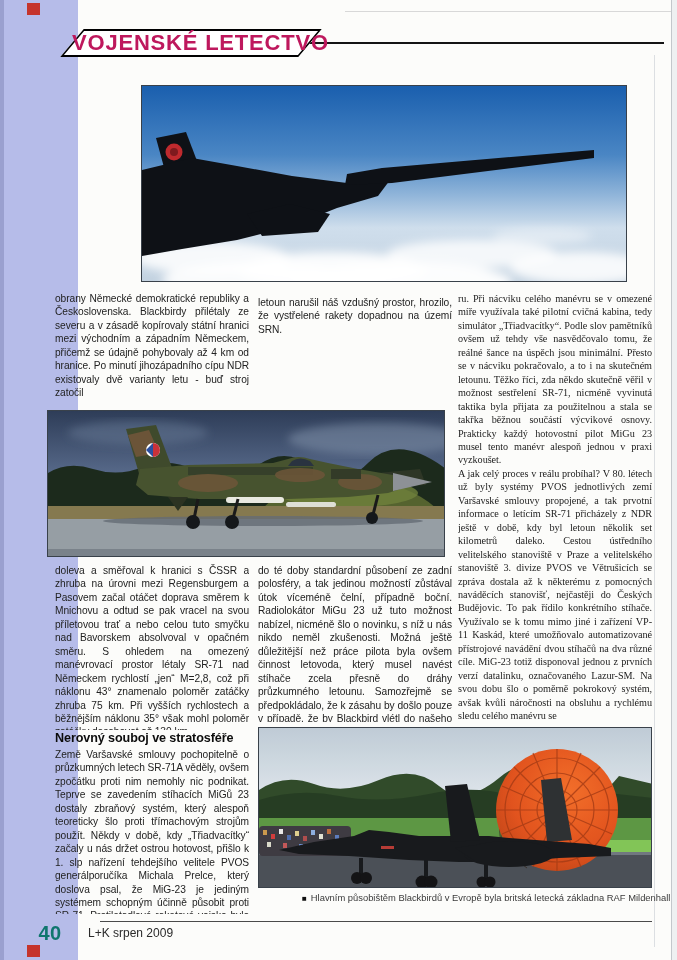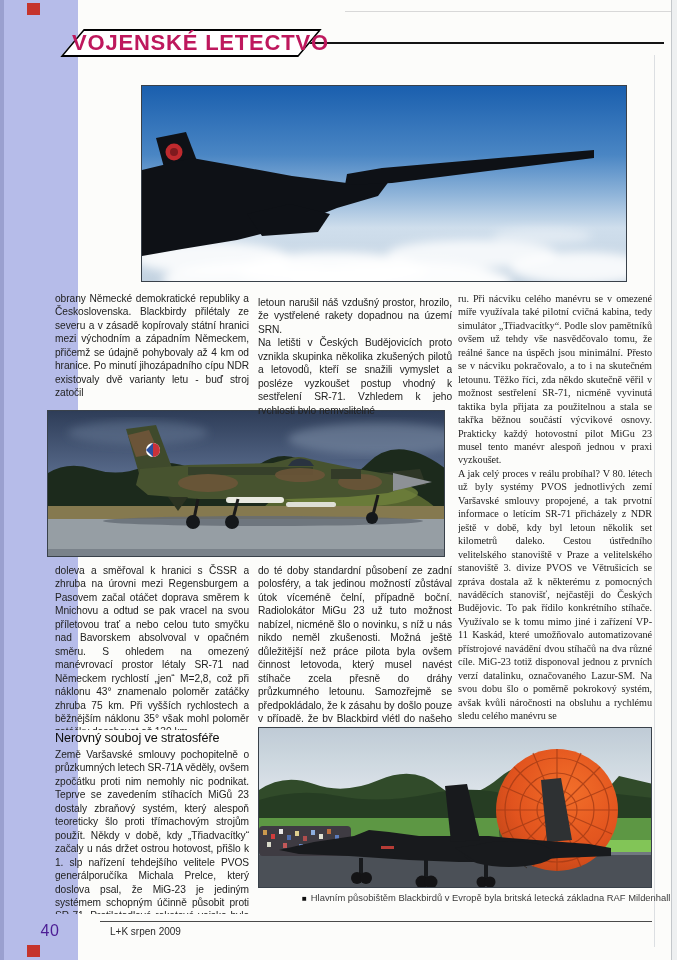--- a/index.html
+++ b/index.html
@@ -40,41 +40,41 @@
   .photo-chute  { left:258px; top:727px; width:394px; height:161px; }
 
   .bodytext {
     position:absolute; width:194px; font-size:10.2px; line-height:13.45px;
     text-align:justify; letter-spacing:-0.05px; color:#222; overflow:hidden;
   }
   .bodytext p { margin:0; }
   .c1p1 { left:55px;  top:292px; max-height:118px; }
   .c1p2 { left:55px;  top:564px; max-height:166px; }
   .c1h  { position:absolute; left:55px; top:731px; width:194px;
-          font-size:12.6px; font-weight:normal; color:#0c0c0c; letter-spacing:-0.1px; }
+          font-size:12.6px; font-weight:bold; color:#0c0c0c; letter-spacing:-0.1px; }
   .c1p3 { left:55px;  top:748px; max-height:166px; }
   .c2p1 { left:258px; top:296px; max-height:118px; }
   .c2p2 { left:258px; top:564px; max-height:158px; }
   .c3   { left:458px; top:292px; height:432px;font-family:Liberation Serif, serif; }
 
   .caption {
     position:absolute; left:258px; top:892px; width:394px;
     font-size:9.4px; color:#3a3a3a; line-height:11px;margin-left:44px;
   }
   .caption .bullet {
     display:inline-block; font-size:8px; color:#111; margin-right:4px;
     transform:translateY(-0.5px);
   }
 
   .footer-rule { position:absolute; left:100px; top:921px; width:552px; height:1px; background:#4a4a4a; }
   .page-number {
     position:absolute; left:30px; top:922px; width:40px; text-align:center;
-    font-size:16px; font-weight:normal; color:#4c1d95; letter-spacing:0.5px;
-  }
-  .issue-label { position:absolute; left:110px; top:926px; font-size:10px; color:#2a2a2a; }
+    font-size:20px; font-weight:bold; color:#0f766e; letter-spacing:0.5px;
+  }
+  .issue-label { position:absolute; left:88px; top:926px; font-size:12px; color:#2a2a2a; }
 </style>
 </head>
 <body>
 
 <div class="page">
 
   <div class="spine-strip"></div>
   <div class="reg-mark top"></div>
   <div class="reg-mark bottom"></div>
 
@@ -188,21 +188,20 @@
   <div class="bodytext c1p2">
     <p>doleva a směřoval k hranici s ČSSR a zhruba na úrovni mezi Regensburgem a Pasovem začal otáčet doprava směrem k Mnichovu a odtud se pak vracel na svou příletovou trať a nebo celou tuto smyčku nad Bavorskem absolvoval v opačném směru. S ohledem na omezený manévrovací prostor létaly SR-71 nad Německem rychlostí „jen“ M=2,8, což při náklonu 43° znamenalo poloměr zatáčky zhruba 75 km. Při vyšších rychlostech a běžnějším náklonu 35° však mohl poloměr zatáčky dosahovat až 130 km.</p>
   </div>
   <h2 class="c1h">Nerovný souboj ve stratosféře</h2>
   <div class="bodytext c1p3">
     <p>Země Varšavské smlouvy pochopitelně o průzkumných letech SR-71A věděly, ovšem zpočátku proti nim nemohly nic podnikat. Teprve se zavedením stíhacích MiGů 23 dostaly zbraňový systém, který alespoň teoreticky šlo proti třímachovým strojům použít. Někdy v době, kdy „Třiadvacítky“ začaly u nás držet ostrou hotovost, přišlo k 1. slp nařízení tehdejšího velitele PVOS generálporučíka Michala Prelce, který doslova psal, že MiG-23 je jediným systémem schopným účinně působit proti SR-71. Protiletadlové raketové vojsko bylo tohoto úkolu zproštěno, neboť i kdyby průzkumný</p>
   </div>
 
   <div class="bodytext c2p1">
     <p>letoun narušil náš vzdušný prostor, hrozilo, že vystřelené rakety dopadnou na území SRN.</p>
-    <p>Na letišti v Českých Budějovicích proto vznikla skupinka několika zkušených pilotů a letovodů, kteří se snažili vymyslet a posléze vyzkoušet postup vhodný k sestřelení SR-71. Vzhledem k jeho rychlosti bylo nemyslitelné</p>
   </div>
   <div class="bodytext c2p2">
     <p>do té doby standardní působení ze zadní polosféry, a tak jedinou možností zůstával útok víceméně čelní, případně boční. Radiolokátor MiGu 23 už tuto možnost nabízel, nicméně šlo o novinku, s níž u nás nikdo neměl zkušenosti. Možná ještě důležitější než práce pilota byla ovšem činnost letovoda, který musel navést stíhače zcela přesně do dráhy průzkumného letounu. Samozřejmě se předpokládalo, že k zásahu by došlo pouze v případě, že by Blackbird vlétl do našeho vzdušného prosto-</p>
   </div>
 
   <div class="bodytext c3">
     <p>ru. Při nácviku celého manévru se v omezené míře využívala také pilotní cvičná kabina, tedy simulátor „Třiadvacítky“. Podle slov pamětníků ovšem už tehdy vše nasvědčovalo tomu, že reálné šance na úspěch jsou minimální. Přesto se v nácviku pokračovalo, a to i na skutečném letounu. Těžko říci, zda někdo skutečně věřil v možnost sestřelení SR-71, nicméně vyvinutá taktika byla přijata za použitelnou a stala se takřka běžnou součástí výcvikové osnovy. Prakticky každý hotovostní pilot MiGu 23 musel tento manévr alespoň jednou v praxi vyzkoušet.</p>
     <p>A jak celý proces v reálu probíhal? V 80. létech už byly systémy PVOS jednotlivých zemí Varšavské smlouvy propojené, a tak prvotní informace o letícím SR-71 přicházely z NDR ještě v době, kdy byl letoun několik set kilometrů daleko. Cestou ústředního velitelského stanoviště v Praze a velitelského stanoviště 3. divize PVOS ve Větrušicích se zpráva dostala až k některému z pomocných naváděcích stanovišť, nejčastěji do Českých Budějovic. To pak řídilo konkrétního stíhače. Využívalo se k tomu mimo jiné i zařízení VP-11 Kaskád, které umožňovalo automatizované přístrojové navádění dvou stíhačů na dva různé cíle. MiG-23 totiž disponoval jednou z prvních verzí datalinku, označovaného Lazur-SM. Na svou dobu šlo o poměrně pokrokový systém, avšak kvůli náročnosti na obsluhu a rychlému sledu celého manévru se</p>
   </div>
 

